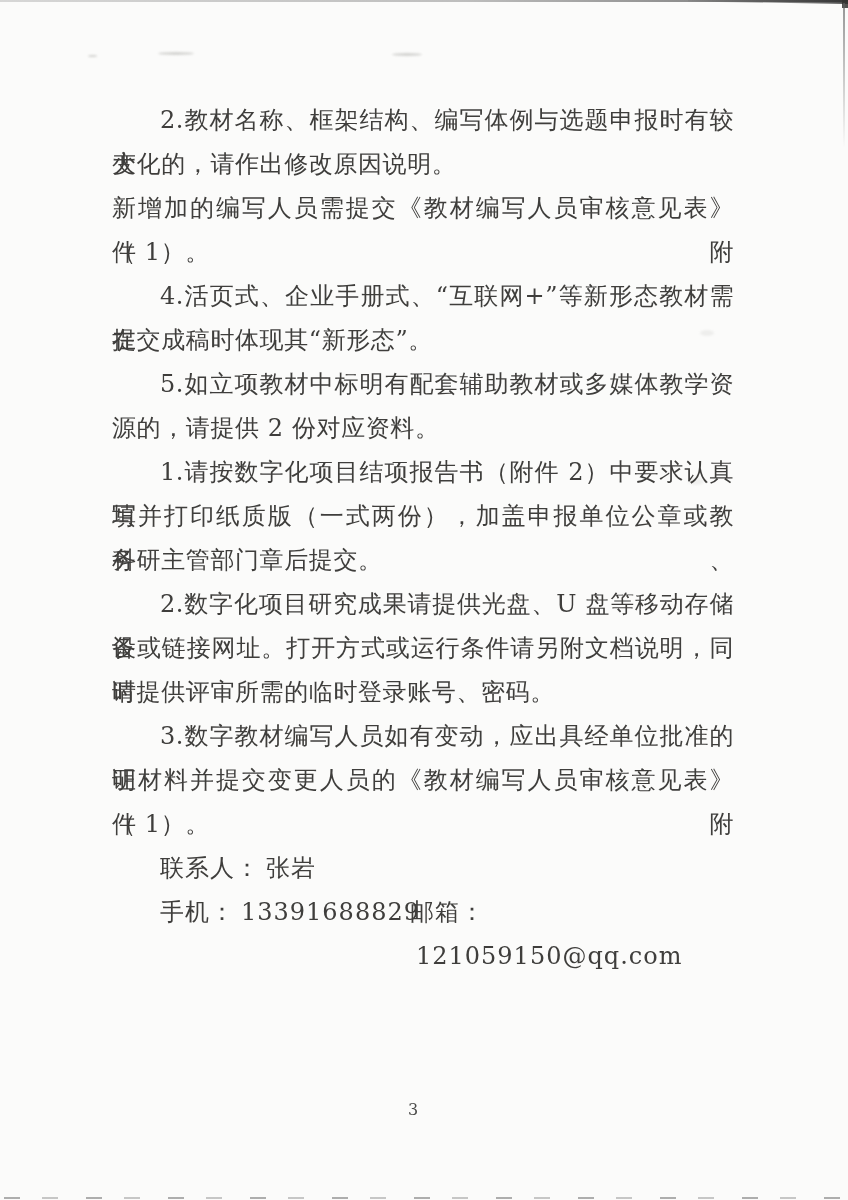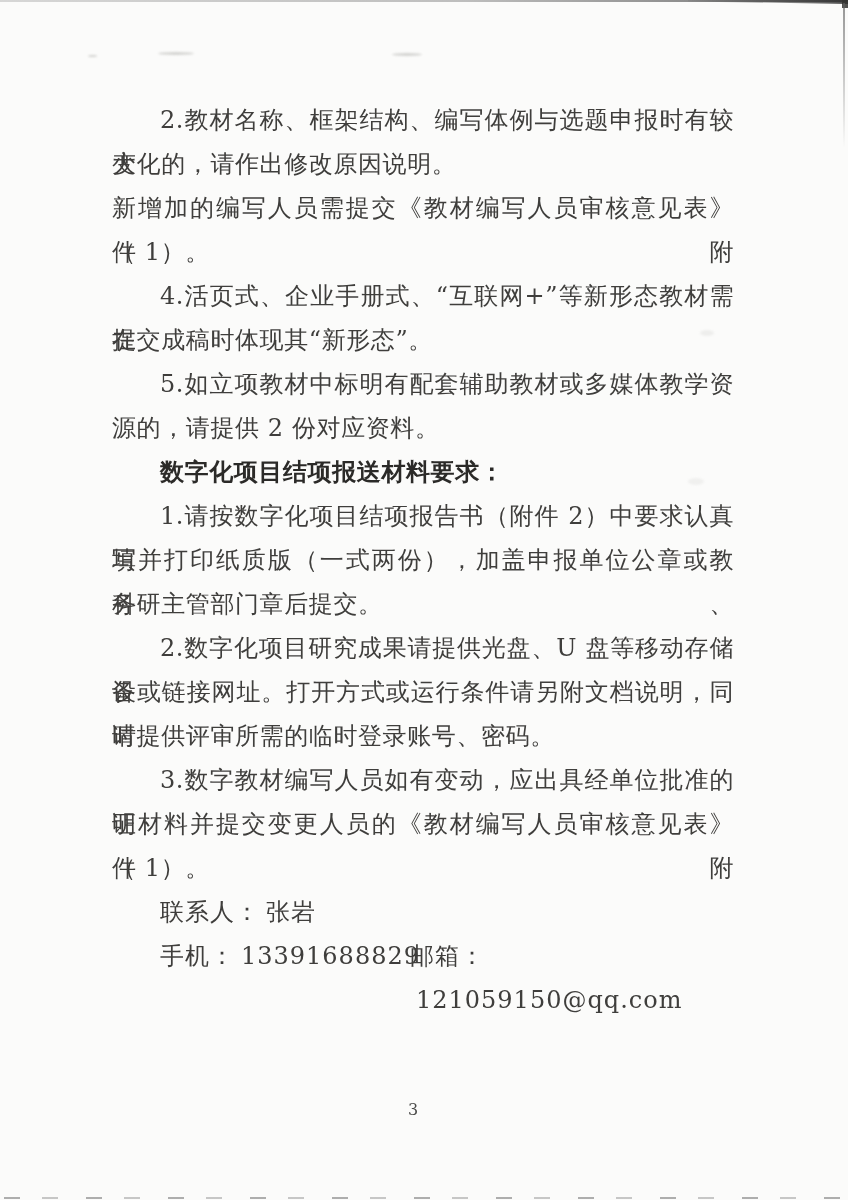--- a/index.html
+++ b/index.html
@@ -116,21 +116,20 @@
 
     <div class="line full">新增加的编写人员需提交《教材编写人员审核意见表》（附</div>
     <div class="line">件 1）。</div>
 
     <div class="line full indent">4.活页式、企业手册式、“互联网+”等新形态教材需在</div>
     <div class="line">提交成稿时体现其“新形态”。</div>
 
     <div class="line full indent">5.如立项教材中标明有配套辅助教材或多媒体教学资</div>
     <div class="line">源的，请提供 2 份对应资料。</div>
 
-    <div class="line heading indent">数字化项目结项报送材料要求：</div>
 
     <div class="line full indent">1.请按数字化项目结项报告书（附件 2）中要求认真填</div>
     <div class="line full">写并打印纸质版（一式两份），加盖申报单位公章或教务、</div>
     <div class="line">科研主管部门章后提交。</div>
 
     <div class="line full indent">2.数字化项目研究成果请提供光盘、U 盘等移动存储设</div>
     <div class="line full">备或链接网址。打开方式或运行条件请另附文档说明，同时</div>
     <div class="line">请提供评审所需的临时登录账号、密码。</div>
 
     <div class="line full indent">3.数字教材编写人员如有变动，应出具经单位批准的证</div>

